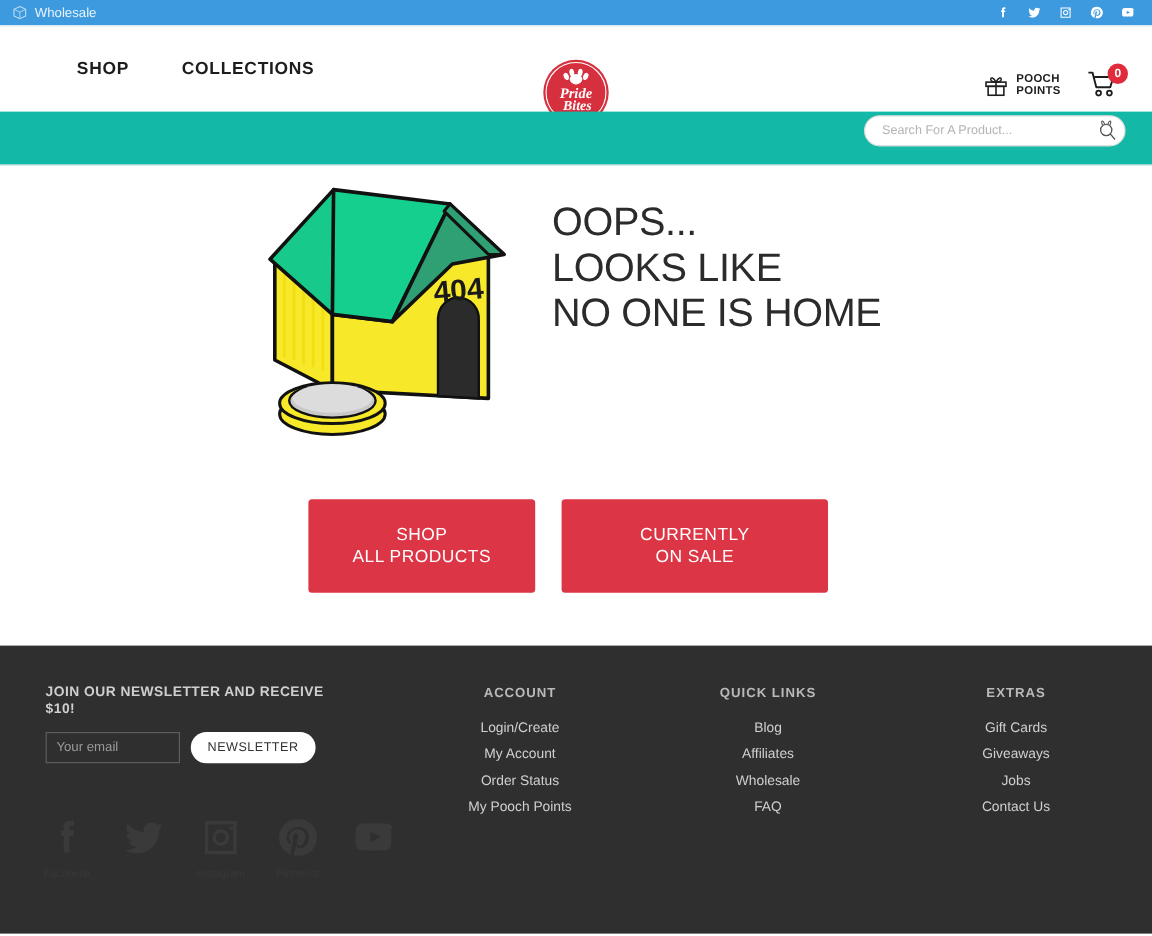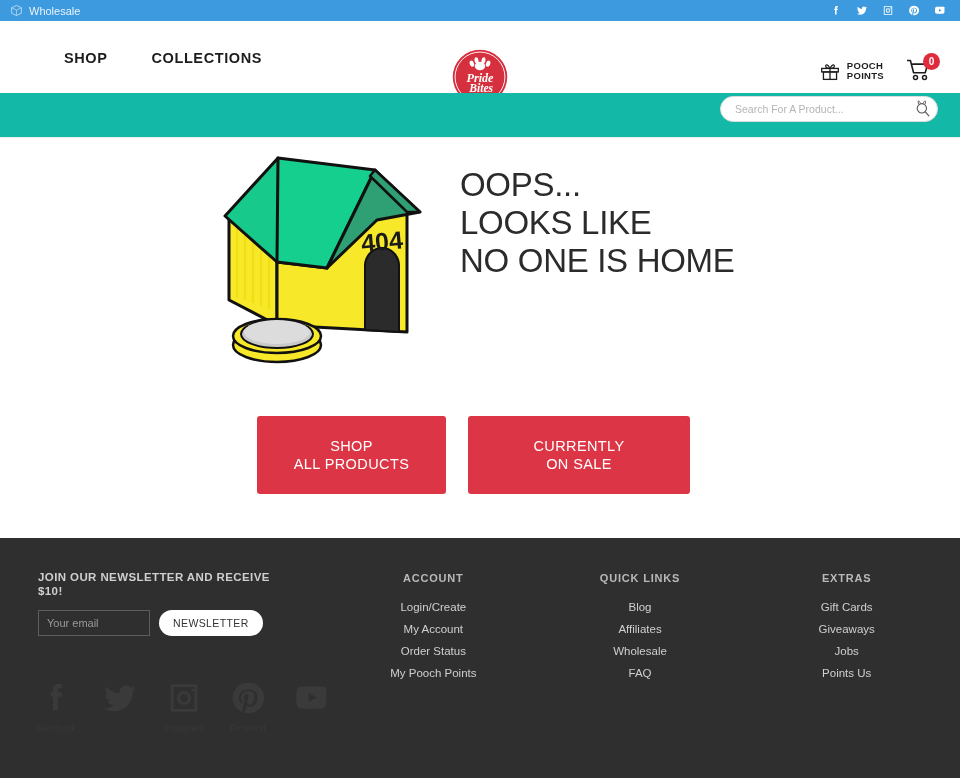--- a/index.html
+++ b/index.html
@@ -458,21 +458,21 @@
       <a>Blog</a>
       <a>Affiliates</a>
       <a>Wholesale</a>
       <a>FAQ</a>
     </div>
     <div class="fcol">
       <h4>EXTRAS</h4>
       <a>Gift Cards</a>
       <a>Giveaways</a>
       <a>Jobs</a>
-      <a>Points Us</a>
+      <a>Contact Us</a>
     </div>
   </div>
 
   <div class="fsocial">
     <div class="fs-item">
       <svg viewBox="0 0 24 24">
           <path d="M15.6 8.3h-2.4V6.8c0-.7.4-.9.8-.9h1.6V3.1h-2.3c-2.6 0-3.2 1.9-3.2 3.2v2h-1.5v2.9h1.5v8.6h3.1v-8.6h2.1z"></path>
         </svg>
       <div class="fs-label">Facebook</div>
     </div>

